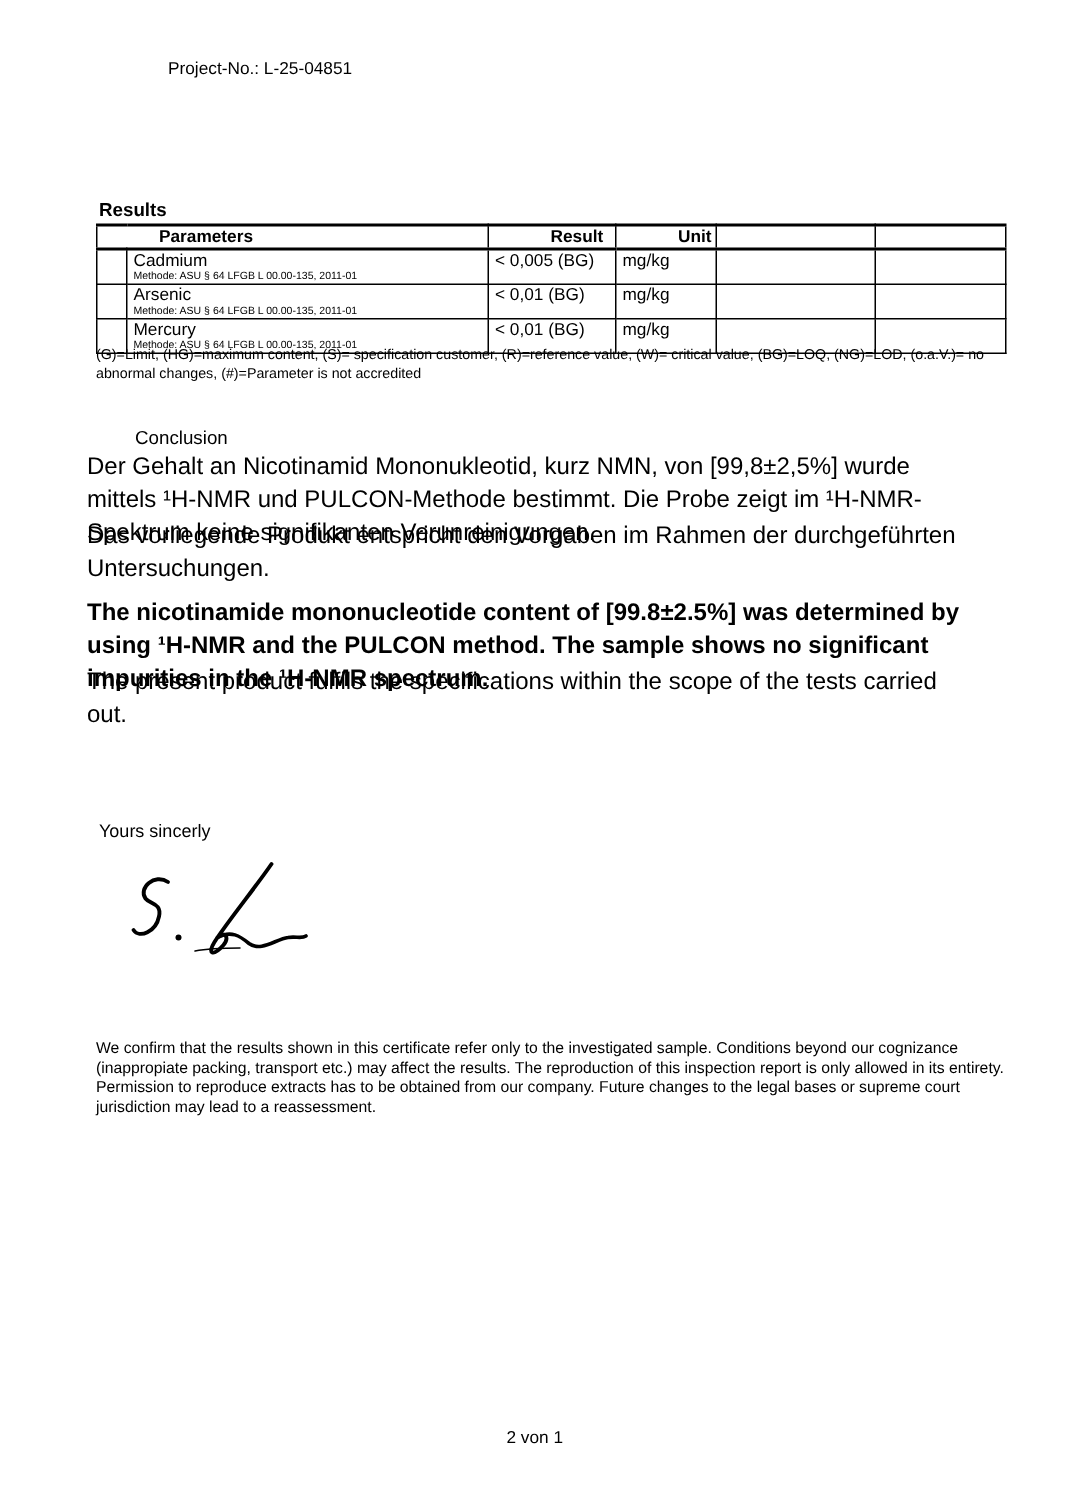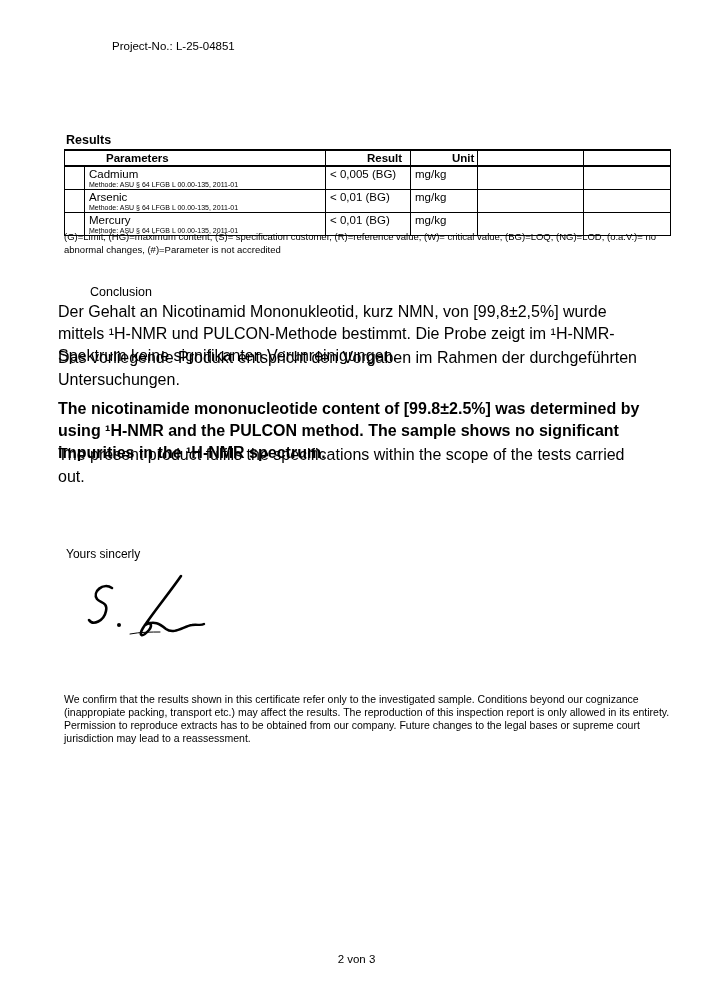--- a/index.html
+++ b/index.html
@@ -138,15 +138,15 @@
       <path d="M 30,16 C 21,10 10,20 15,27 C 18,31 26,30 24,39 C 22,49 11,54 7,48" fill="none" stroke="#000" stroke-width="2.6" stroke-linecap="round"></path>
       <circle cx="37" cy="53" r="2" fill="#000"></circle>
       <path d="M 99,4 C 88,20 70,42 61,56 C 56,64 60,66 67,58 C 71,53 68,48 63,53" fill="none" stroke="#000" stroke-width="2.6" stroke-linecap="round"></path>
       <path d="M 63,53 C 72,48 78,52 84,57 C 92,63 102,54 110,53 C 115,52 119,54 122,52" fill="none" stroke="#000" stroke-width="2.4" stroke-linecap="round"></path>
       <path d="M 48,62 C 58,60 70,60 78,60" fill="none" stroke="#000" stroke-width="1" stroke-linecap="round"></path>
     </svg>
   </div>
 
 
   <div class="footer-disclaimer">We confirm that the results shown in this certificate refer only to the investigated sample. Conditions beyond our cognizance (inappropiate packing, transport etc.) may affect the results. The reproduction of this inspection report is only allowed in its entirety. Permission to reproduce extracts has to be obtained from our company. Future changes to the legal bases or supreme court jurisdiction may lead to a reassessment.</div>
-  <div class="page-number">2 von 3</div>
+  <div class="page-number">2 von 1</div>
 
 </div>
 
 </body></html>

